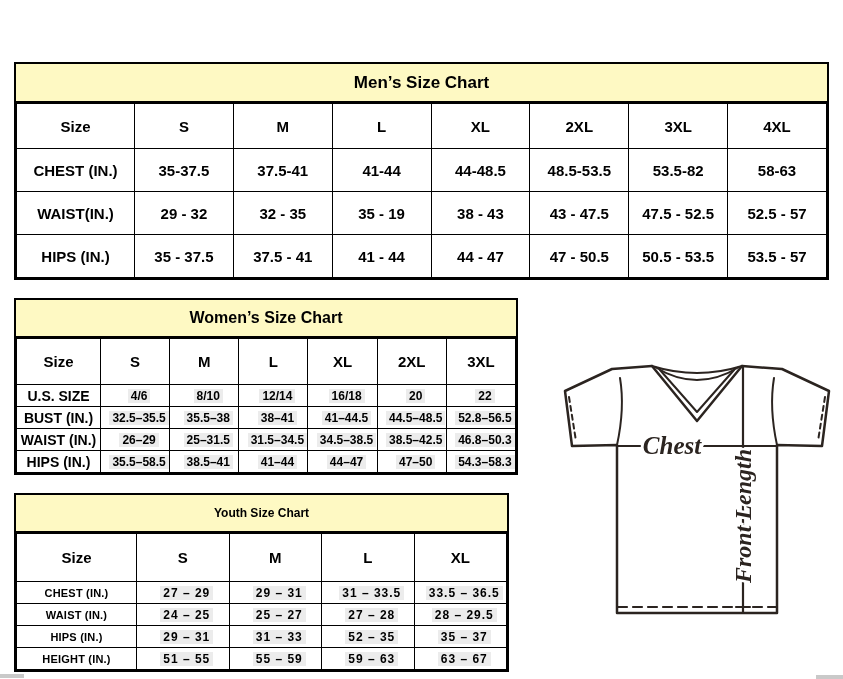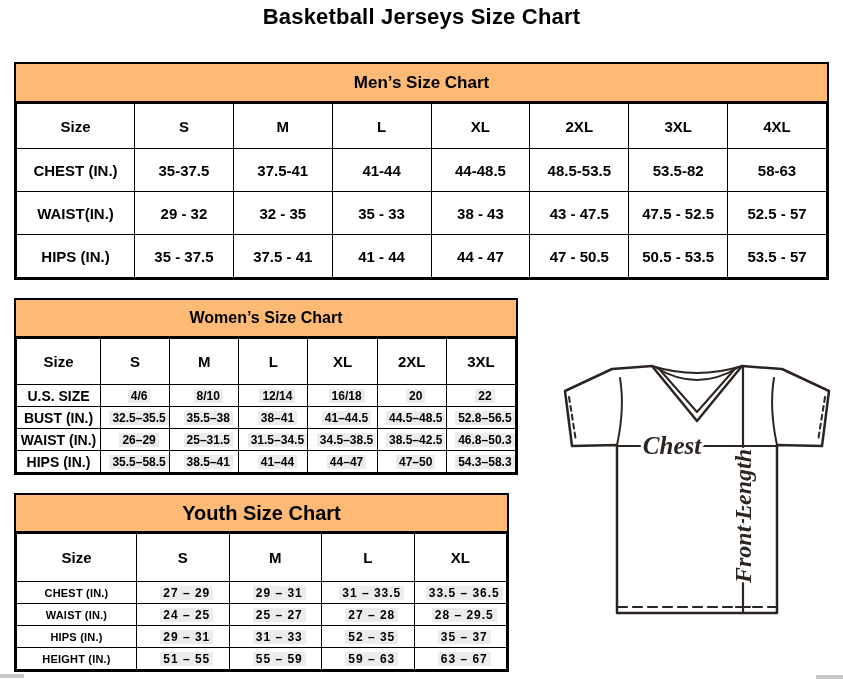--- a/index.html
+++ b/index.html
@@ -10,21 +10,21 @@
   }
   .page-title {
     position:absolute; top:4px; left:0; width:100%; text-align:center;
     font-size:22px; font-weight:700; margin:0; letter-spacing:0.2px;
   }
   .size-section {
     position:absolute; background:#fff; border:2px solid #000;
     box-sizing:border-box;
   }
   .table-title {
-    background:#fdba74; border-bottom:2px solid #000;
+    background:#fef9c3; border-bottom:2px solid #000;
     display:flex; align-items:center; justify-content:center;
     font-weight:700; box-sizing:border-box;
   }
   table { border-collapse:collapse; width:100%; table-layout:fixed; }
   th, td {
     border:1px solid #000; text-align:center; font-weight:700;
     padding:0; overflow:hidden; white-space:nowrap;
   }
   .hl { background:#ececec; padding:0 3px;margin-left:8px; }
 
@@ -39,21 +39,21 @@
   #women { left:14px; top:298px; width:504px; }
   #women .table-title { height:38px; font-size:16px; }
   #women thead th { height:45px; font-size:15px; }
   #women tbody th, #women tbody td { height:21px; }
   #women tbody th { font-size:14px; }
   #women tbody td { font-size:12px; }
   #women col.label-col { width:84px; }
 
   
   #youth { left:14px; top:493px; width:495px; }
-  #youth .table-title { height:38px; font-size:20px; }
+  #youth .table-title { height:38px; font-size:12px; }
   #youth thead th { height:47px; font-size:15px; }
   #youth tbody th, #youth tbody td { height:21px; }
   #youth tbody th { font-size:11px; letter-spacing:0.2px; }
   #youth tbody td { font-size:12px; letter-spacing:1px; }
   #youth col.label-col { width:120px; }
 
   
   .jersey-svg { position:absolute; left:556px; top:356px; width:278px; height:268px; }
   .jersey-label {
     font-family:"Liberation Serif", serif; font-style:italic; font-weight:700;
@@ -63,21 +63,20 @@
   
   .scroll-frag { position:absolute; background:#c9c9c9; }
   #scroll-frag-left  { left:0;   top:674px; width:24px; height:4px; }
   #scroll-frag-right { left:816px; top:675px; width:27px; height:4px; }
 </style>
 </head>
 <body>
 
 <div class="page">
 
-  <h1 class="page-title">Basketball Jerseys Size Chart</h1>
 
   <section class="size-section" id="men">
     <div class="table-title">Men’s Size Chart</div>
     <table>
         <colgroup>
           <col class="label-col">
           <col>
           <col>
           <col>
           <col>
@@ -105,21 +104,21 @@
             <td><span>41-44</span></td>
             <td><span>44-48.5</span></td>
             <td><span>48.5-53.5</span></td>
             <td><span>53.5-82</span></td>
             <td><span>58-63</span></td>
           </tr>
           <tr>
             <th>WAIST(IN.)</th>
             <td><span>29 - 32</span></td>
             <td><span>32 - 35</span></td>
-            <td><span>35 - 33</span></td>
+            <td><span>35 - 19</span></td>
             <td><span>38 - 43</span></td>
             <td><span>43 - 47.5</span></td>
             <td><span>47.5 - 52.5</span></td>
             <td><span>52.5 - 57</span></td>
           </tr>
           <tr>
             <th>HIPS (IN.)</th>
             <td><span>35 - 37.5</span></td>
             <td><span>37.5 - 41</span></td>
             <td><span>41 - 44</span></td>

